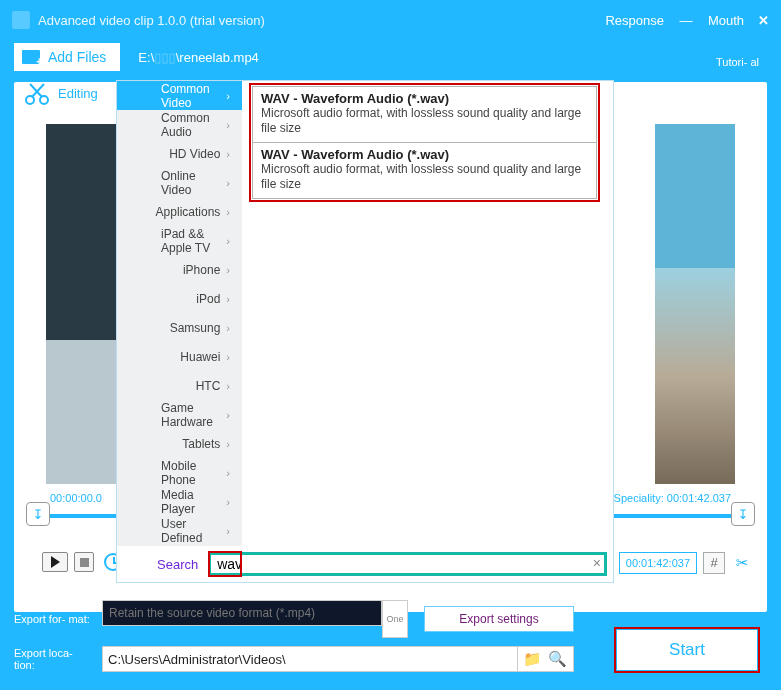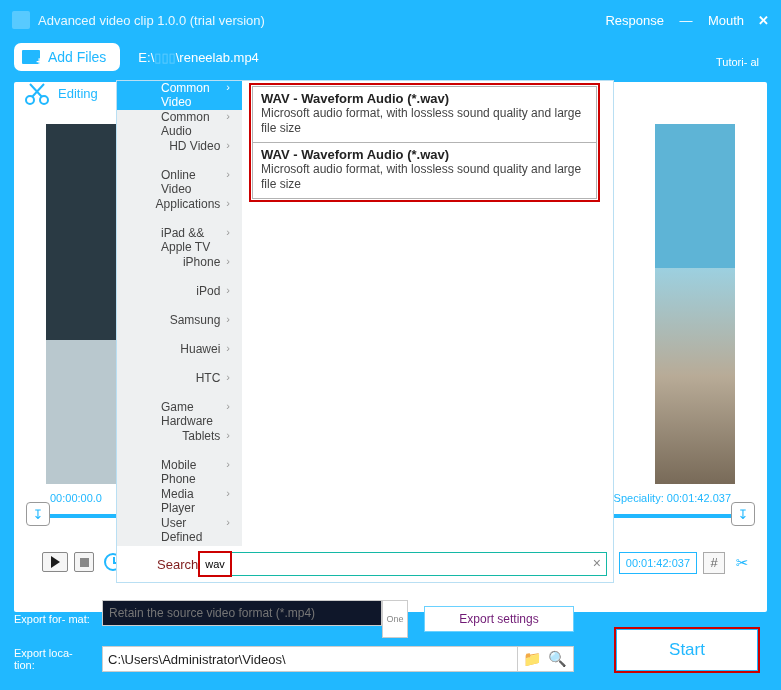--- a/index.html
+++ b/index.html
@@ -5,21 +5,21 @@
   * { box-sizing: border-box; margin: 0; padding: 0; font-family: "Segoe UI", Arial, sans-serif; }
   body { width: 781px; height: 690px; background: #21b8ff; overflow: hidden; position: relative; }
   .titlebar { height: 40px; display: flex; align-items: center; color: #fff; padding: 0 12px; }
   .titlebar .title { flex: 1; font-size: 13px; opacity: 0.9; margin-left: 8px; }
   .title-logo { width: 18px; height: 18px; background: rgba(255,255,255,0.25); border-radius: 2px; }
   .titlebar .item { font-size: 13px; margin-left: 14px; cursor: pointer; }
   .min { width: 16px; display:inline-block; text-align:center; }
   .close { font-size: 17px; font-weight:bold; margin-left:10px; }
 
   .toolbar { height: 34px; display: flex; align-items: center; padding: 0 14px; }
-  .btn-add { background: #fff; color: #21b8ff; height: 28px; display:flex; align-items:center; padding: 0 14px 0 8px; font-size: 14px; border-radius: 7px; cursor:pointer; }
+  .btn-add { background: #fff; color: #21b8ff; height: 28px; display:flex; align-items:center; padding: 0 14px 0 8px; font-size: 14px; border-radius: 0; cursor:pointer; }
   .btn-add .icn { width:18px; height:14px; background:#21b8ff; margin-right:8px; position:relative; border-radius:1px; }
   .btn-add .icn::after { content:"+"; position:absolute; right:-2px; bottom:-3px; color:#fff; font-size:10px; font-weight:bold;}
   .file-path { color:#fff; font-size:13px; margin-left:18px; }
   .tutorial { position:absolute; right:22px; top:56px; color:#fff; font-size:11px; text-align:center; line-height:1.1; }
 
   .content { background:#fff; margin: 8px 14px 0 14px; border-radius:2px; position:relative; height: 530px; }
 
   .editing-tab { position:absolute; top:-2px; left:8px; display:flex; align-items:center; color:#21b8ff; font-size:13px; }
   .editing-tab svg { width:30px; height:26px; margin-right:6px; }
 
@@ -57,33 +57,33 @@
   .export-settings { margin-left:16px; width:150px; height:26px; border:1px solid #6ad1ff; background:#fff; color:#701a75; font-size:12px; cursor:pointer; }
   .loc-input { flex:1; height:26px; background:#fff; border:1px solid #ccc; font-size:13px; padding:0 5px; color:#222; }
   .loc-icons { display:flex; align-items:center; padding:0 6px; height:26px; border:1px solid #ccc; border-left:none; background:#fff;}
   .folder-icn { color:#21b8ff; font-size:15px; margin-right:6px; cursor:pointer;}
   .search-icn { color:#21b8ff; font-size:15px; cursor:pointer;}
   .start-btn { position:absolute; right:24px; bottom:20px; width:140px; height:40px; background:#fff; color:#21b8ff; font-size:17px; display:flex; align-items:center; justify-content:center; cursor:pointer; outline:2px solid #c00; outline-offset:1px; }
 
   
   .format-popup { position:absolute; top:80px; left:116px; width:498px; height:503px; background:#fff; border:1px solid #b9dff3; }
   .cats { position:absolute; top:0; left:0; width:125px; background:#eef0f1; height:485px; }
-  .cat { height:29px; display:flex; align-items:flex-start; justify-content:flex-end; padding-right:12px; font-size:12px; color:#444; cursor:pointer; position:relative;padding-left:44px; }
+  .cat { height:29px; display:flex; align-items:center; justify-content:flex-end; padding-right:12px; font-size:12px; color:#444; cursor:pointer; position:relative;padding-left:44px; }
   .cat.sel { background:#21b8ff; color:#fff; }
   .cat .chev { margin-left:6px; color:#999; font-size:11px; }
   .cat.sel .chev { color:#fff; }
   .results { position:absolute; top:5px; left:135px; width:345px; outline:2px solid #c00; outline-offset:1px; }
   .res { border:1px solid #b3b3b3; border-bottom:none; padding:4px 8px 6px 8px; cursor:pointer; }
   .res:last-child { border-bottom:1px solid #b3b3b3; }
   .res .r-title { font-size:13px; font-weight:bold; color:#222; }
   .res .r-desc { font-size:12px; color:#444; line-height:1.25; }
   .search-row { position:absolute; bottom:0; left:0; right:0; height:36px; display:flex; align-items:center; padding:0 6px 0 40px; background:#fff; }
-  .search-lbl { font-size:13px; color:#7f1d1d; margin-right:0; }
+  .search-lbl { font-size:13px; color:#6d28d9; margin-right:10px; }
   .search-box { flex:1; position:relative; }
-  .search-input { width:100%; height:24px; border:1px solid #14b8a6; font-size:11px; padding:0 24px 0 6px; }
+  .search-input { width:100%; height:24px; border:3px solid #14b8a6; font-size:14px; padding:0 24px 0 6px; }
   .search-hl { position:absolute; left:0; top:-1px; width:34px; height:26px; border:2px solid #c00; pointer-events:none; }
   .clear-x { position:absolute; right:6px; top:3px; color:#888; font-size:14px; cursor:pointer; }
 </style>
 </head>
 <body>
 
 <div class="titlebar">
   <div class="title-logo"></div>
   <div class="title">Advanced video clip 1.0.0 (trial version)</div>
   <div class="item">Response</div>

